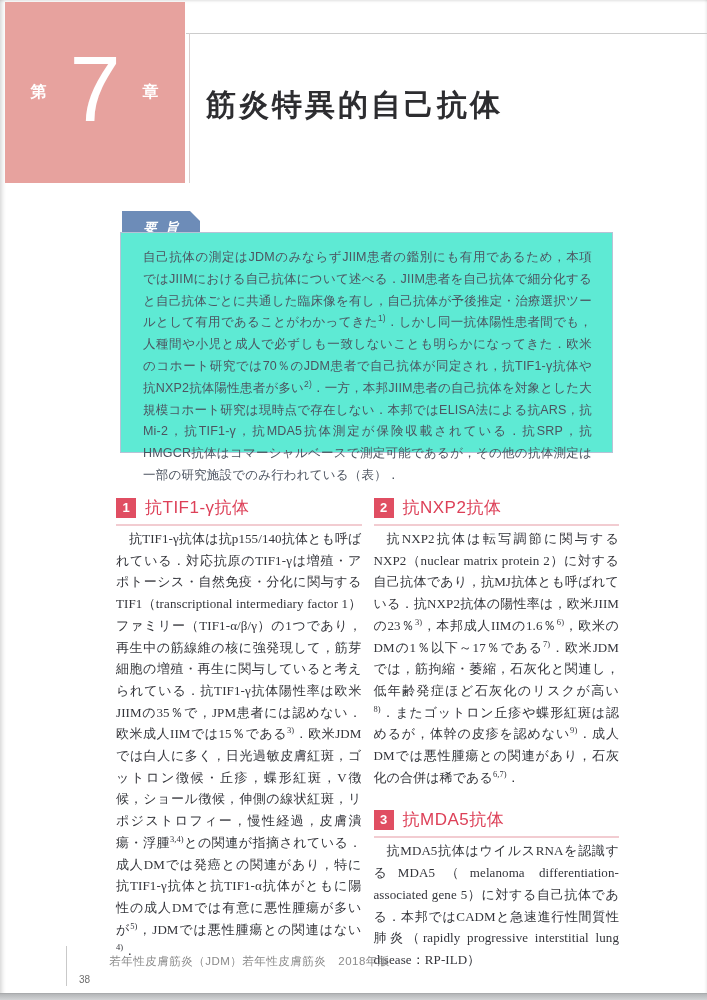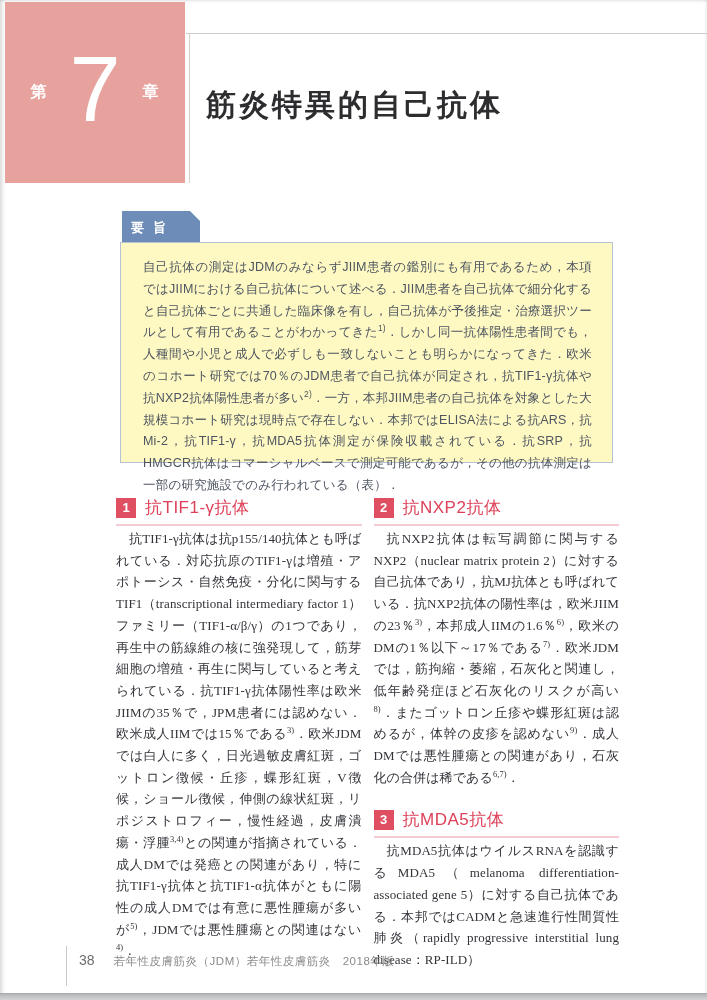--- a/index.html
+++ b/index.html
@@ -44,29 +44,30 @@
   .chapter-title{
     position:absolute;left:206px;top:88px;
     font-size:30px;font-weight:bold;letter-spacing:3px;
     color:var(--title-text);line-height:1.1;white-space:nowrap;
   }
   
   .abstract-tab{
     position:absolute;left:122px;top:211px;width:78px;height:34px;
     background:var(--tab-blue);color:#fff;
     font-size:13px;font-weight:bold;
-    display:flex;align-items:center;justify-content:flex-start;
+    display:flex;align-items:center;justify-content:center;
     letter-spacing:9px;text-indent:9px;
     clip-path:polygon(0 0, calc(100% - 10px) 0, 100% 10px, 100% 100%, 0 100%);
+    font-style:italic;
   }
   .abstract-box{
-    position:absolute;left:120px;top:242px;width:493px;height:221px;
+    position:absolute;left:120px;top:232px;width:493px;height:221px;
     border:1px solid var(--abstract-border);
     padding:14px 20px 0 22px;
-    background:#fef9c3;
+    background:#5eead4;
   }
   .abstract-box p{
     font-size:12.5px;line-height:21.8px;color:var(--abstract-text);
     text-align:justify;letter-spacing:.2px;
   }
   
   .columns{
     position:absolute;left:116px;top:496px;width:503px;
     display:flex;gap:12px;
   }
@@ -94,21 +95,21 @@
   .body-par sup{font-size:8.5px;line-height:0;}
   .abstract-box sup{font-size:8.5px;line-height:0;}
   .sec-gap{margin-top:20px;}
   
   .footer{
     position:absolute;left:66px;top:946px;height:40px;
     border-left:1px solid #c9c9c9;
     display:flex;align-items:flex-start;gap:19px;
     padding-left:12px;padding-top:6px;
   }
-  .pgnum{font-size:14px;color:#6e6e6e;}
+  .pgnum{font-size:10px;color:#6e6e6e;margin-top:22px;}
   .booklet{font-size:11.5px;color:var(--footer-gray);letter-spacing:.5px;padding-top:2px;}
   
   .bottom-band{
     position:absolute;left:0;right:0;bottom:0;height:7px;
     background:linear-gradient(#b4b6b8,#d2d4d6);
     border-top:1px solid #a9abad;
   }
 </style>
 </head>
 <body>

